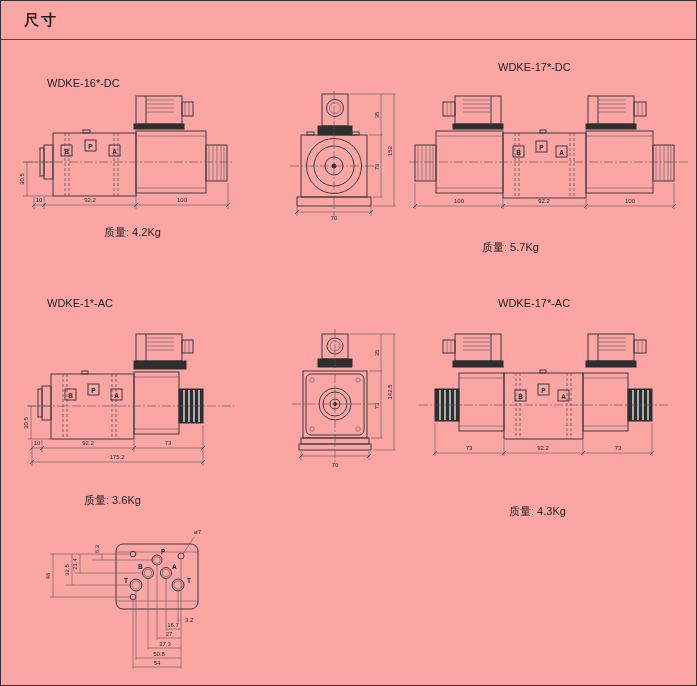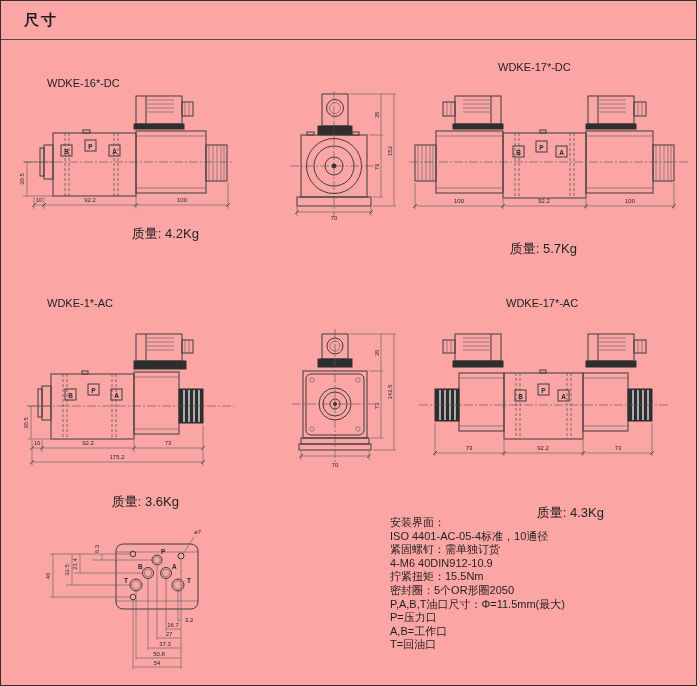--- a/index.html
+++ b/index.html
@@ -1,21 +1,21 @@
 <!DOCTYPE html>
 <html><head>
 <meta charset="utf-8">
 <style>
   * { margin:0; padding:0; box-sizing:border-box; }
   html,body { background:#ededed; font-family:"Liberation Sans", sans-serif; }
   .page { position:relative; width:697px; height:686px; background:#fca5a5; border:1px solid #2f2f2f; overflow:hidden; }
   .title { position:absolute; left:23px; top:10px; font-size:15px; font-weight:bold; color:#1c1c1c; letter-spacing:2px; }
   .rule { position:absolute; left:0; top:38px; width:697px; height:0; border-top:1px solid #4a4a4a; }
   .lbl { position:absolute; font-size:11px; color:#222; }
-  .cap { position:absolute; font-size:13px; color:#222; text-align:right; width:95px; }
+  .cap { position:absolute; font-size:11px; color:#222; text-align:left; width:95px; }
   .draw { position:absolute; }
   .notes { position:absolute; left:389px; top:515px; font-size:11px; color:#1f1f1f; line-height:13.6px; }
   svg .ln  { stroke:#3d3d3d; stroke-width:1; fill:none; }
   svg .lt  { stroke:#5a5a5a; stroke-width:0.6; fill:none; }
   svg .cl  { stroke:#555; stroke-width:0.6; fill:none; stroke-dasharray:9 2 2 2; }
   svg .dsh { stroke:#4a4a4a; stroke-width:0.7; fill:none; stroke-dasharray:3 2; }
   svg .drk { fill:#2e2e2e; stroke:#2e2e2e; }
   svg .wrb { stroke:#ffffff; stroke-width:1.2; }
   svg .tick{ stroke:#3d3d3d; stroke-width:0.8; }
   svg text { font-family:"Liberation Sans", sans-serif; fill:#2a2a2a; }
@@ -25,21 +25,21 @@
 </head>
 <body>
 
 <div class="page">
   <div class="title">尺寸</div>
   <div class="rule"></div>
 
   <div class="lbl" style="left:46px; top:60px;margin-top:16px;">WDKE-16*-DC</div>
   <div class="lbl" style="left:497px; top:60px;">WDKE-17*-DC</div>
   <div class="lbl" style="left:46px; top:296px;">WDKE-1*-AC</div>
-  <div class="lbl" style="left:497px; top:296px;margin-left:8px;">WDKE-17*-AC</div>
+  <div class="lbl" style="left:497px; top:296px;">WDKE-17*-AC</div>
 
   <div class="draw" style="left:18px; top:88px; width:218px; height:125px;">
     <svg width="218" height="125" viewBox="0 0 218 125">
       <g>
         <rect class="ln" x="117" y="7" width="46" height="28"></rect>
         <line class="ln" x1="127" y1="7" x2="127" y2="35"></line>
         <line class="lt" x1="128" y1="11" x2="155" y2="11"></line>
         <line class="lt" x1="128" y1="15" x2="155" y2="15"></line>
         <line class="lt" x1="128" y1="19" x2="155" y2="19"></line>
         <line class="lt" x1="128" y1="23" x2="155" y2="23"></line>
@@ -470,25 +470,13 @@
         <line class="lt" x1="54" y1="35" x2="54" y2="54"></line>
         <text class="dim" transform="rotate(-90 51 45)" x="51" y="45" text-anchor="middle">21.4</text>
         <line class="lt" x1="46" y1="35" x2="46" y2="66"></line>
         <text class="dim" transform="rotate(-90 43 51)" x="43" y="51" text-anchor="middle">32.5</text>
         <line class="lt" x1="27" y1="35" x2="27" y2="78"></line>
         <text class="dim" transform="rotate(-90 24 57)" x="24" y="57" text-anchor="middle">46</text>
       </g>
     </svg>
   </div>
 
-  <div class="notes">
-    <div>安装界面：</div>
-    <div>ISO 4401-AC-05-4标准，10通径</div>
-    <div>紧固螺钉：需单独订货</div>
-    <div>4-M6 40DIN912-10.9</div>
-    <div>拧紧扭矩：15.5Nm</div>
-    <div>密封圈：5个OR形圈2050</div>
-    <div>P,A,B,T油口尺寸：Φ=11.5mm(最大)</div>
-    <div>P=压力口</div>
-    <div>A,B=工作口</div>
-    <div>T=回油口</div>
-  </div>
 </div>
 
 </body></html>

